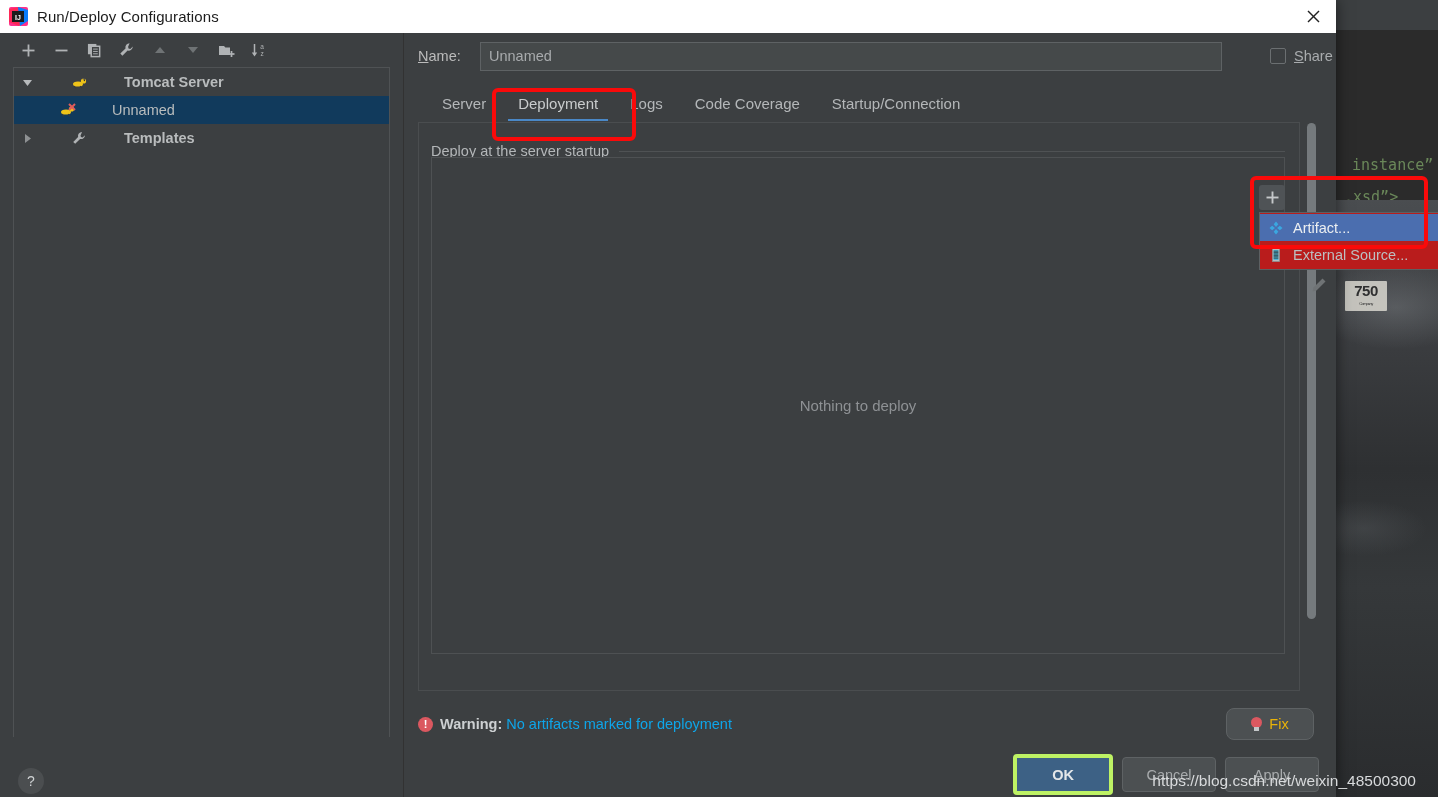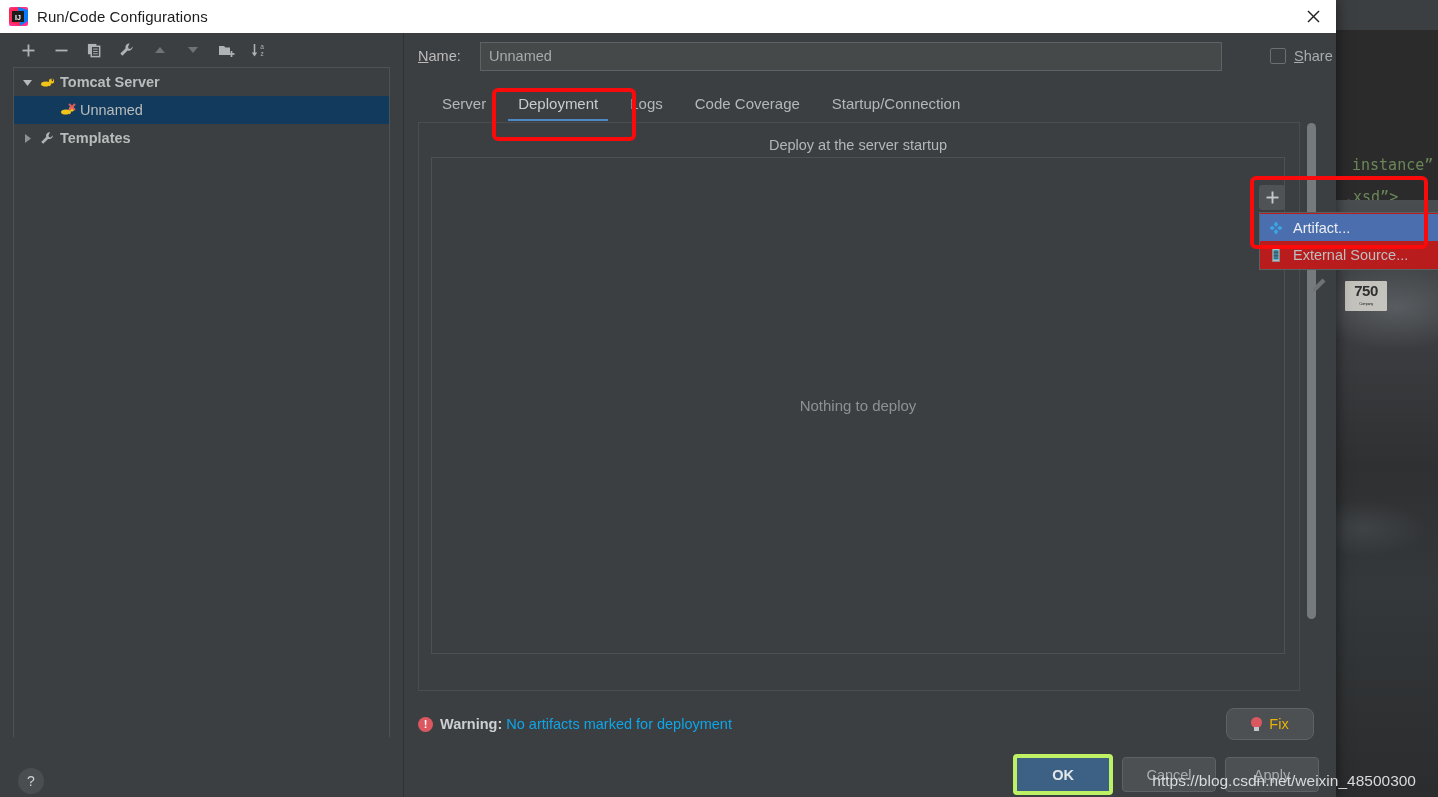--- a/index.html
+++ b/index.html
@@ -137,20 +137,21 @@
     background: #3c3f41;
     overflow: hidden;
   }
   .tree-row {
     display: flex;
     align-items: center;
     height: 28px;
     padding-left: 8px;
     font-size: 14.5px;
     white-space: nowrap;
+    gap: 32px;
   }
   .tree-row.group { font-weight: bold; color: #b9bcbd; }
   .tree-row.selected { background: #113a5c; }
   .tree-row.child { padding-left: 46px; color: #b9bcbd; font-weight: normal; }
   .twisty {
     width: 18px; flex: none;
     color: #9a9c9e;
     font-size: 11px;
     display: flex; align-items: center;
   }
@@ -238,22 +239,22 @@
 
   #tab-content {
     position: absolute;
     left: 14px; right: 36px; top: 89px; bottom: 106px;
     border: 1px solid #4a4d4f;
     border-left: 1px solid #4a4d4f;
     background: #3c3f41;
   }
   #section-label-row {
     position: absolute;
-    left: 12px; right: 14px; top: 14px;
-    display: flex; align-items: center; gap: 10px; flex-direction: column;
+    left: 12px; right: 14px; top: 20px;
+    display: flex; align-items: center; gap: 10px;
   }
   #section-label {
     color: #b4b7b9;
     font-size: 14.5px;
     white-space: nowrap;
   }
   #section-rule { flex: 1; height: 1px; background: #4f5254; }
 
   #deploy-area {
     position: absolute;
@@ -452,21 +453,21 @@
     <div id="ij-logo">
       <svg width="19" height="19" viewBox="0 0 19 19" xmlns="http://www.w3.org/2000/svg">
         <rect x="0" y="0" width="19" height="19" rx="2" fill="#ff318c"></rect>
         <path d="M0 2 L10 0 L19 6 L10 19 L0 15 Z" fill="#fe2857"></path>
         <path d="M9 0 L19 3 L19 14 L11 19 Z" fill="#087cfa"></path>
         <rect x="3" y="4" width="12" height="11" fill="#ffffff"></rect>
         <rect x="3" y="4" width="12" height="11" fill="#1b1b1b"></rect>
         <text x="9" y="12.5" font-family="Liberation Sans, sans-serif" font-size="7" font-weight="bold" fill="#ffffff" text-anchor="middle">IJ</text>
       </svg>
     </div>
-    <div id="titlebar-title">Run/Code Configurations</div>
+    <div id="titlebar-title">Run/Deploy Configurations</div>
     <div id="titlebar-close">
       <svg width="13" height="13" viewBox="0 0 13 13">
         <line x1="1" y1="1" x2="12" y2="12" stroke="#222" stroke-width="1.4"></line>
         <line x1="12" y1="1" x2="1" y2="12" stroke="#222" stroke-width="1.4"></line>
       </svg>
     </div>
   </div>
 
   <div id="dialog-body">
 

